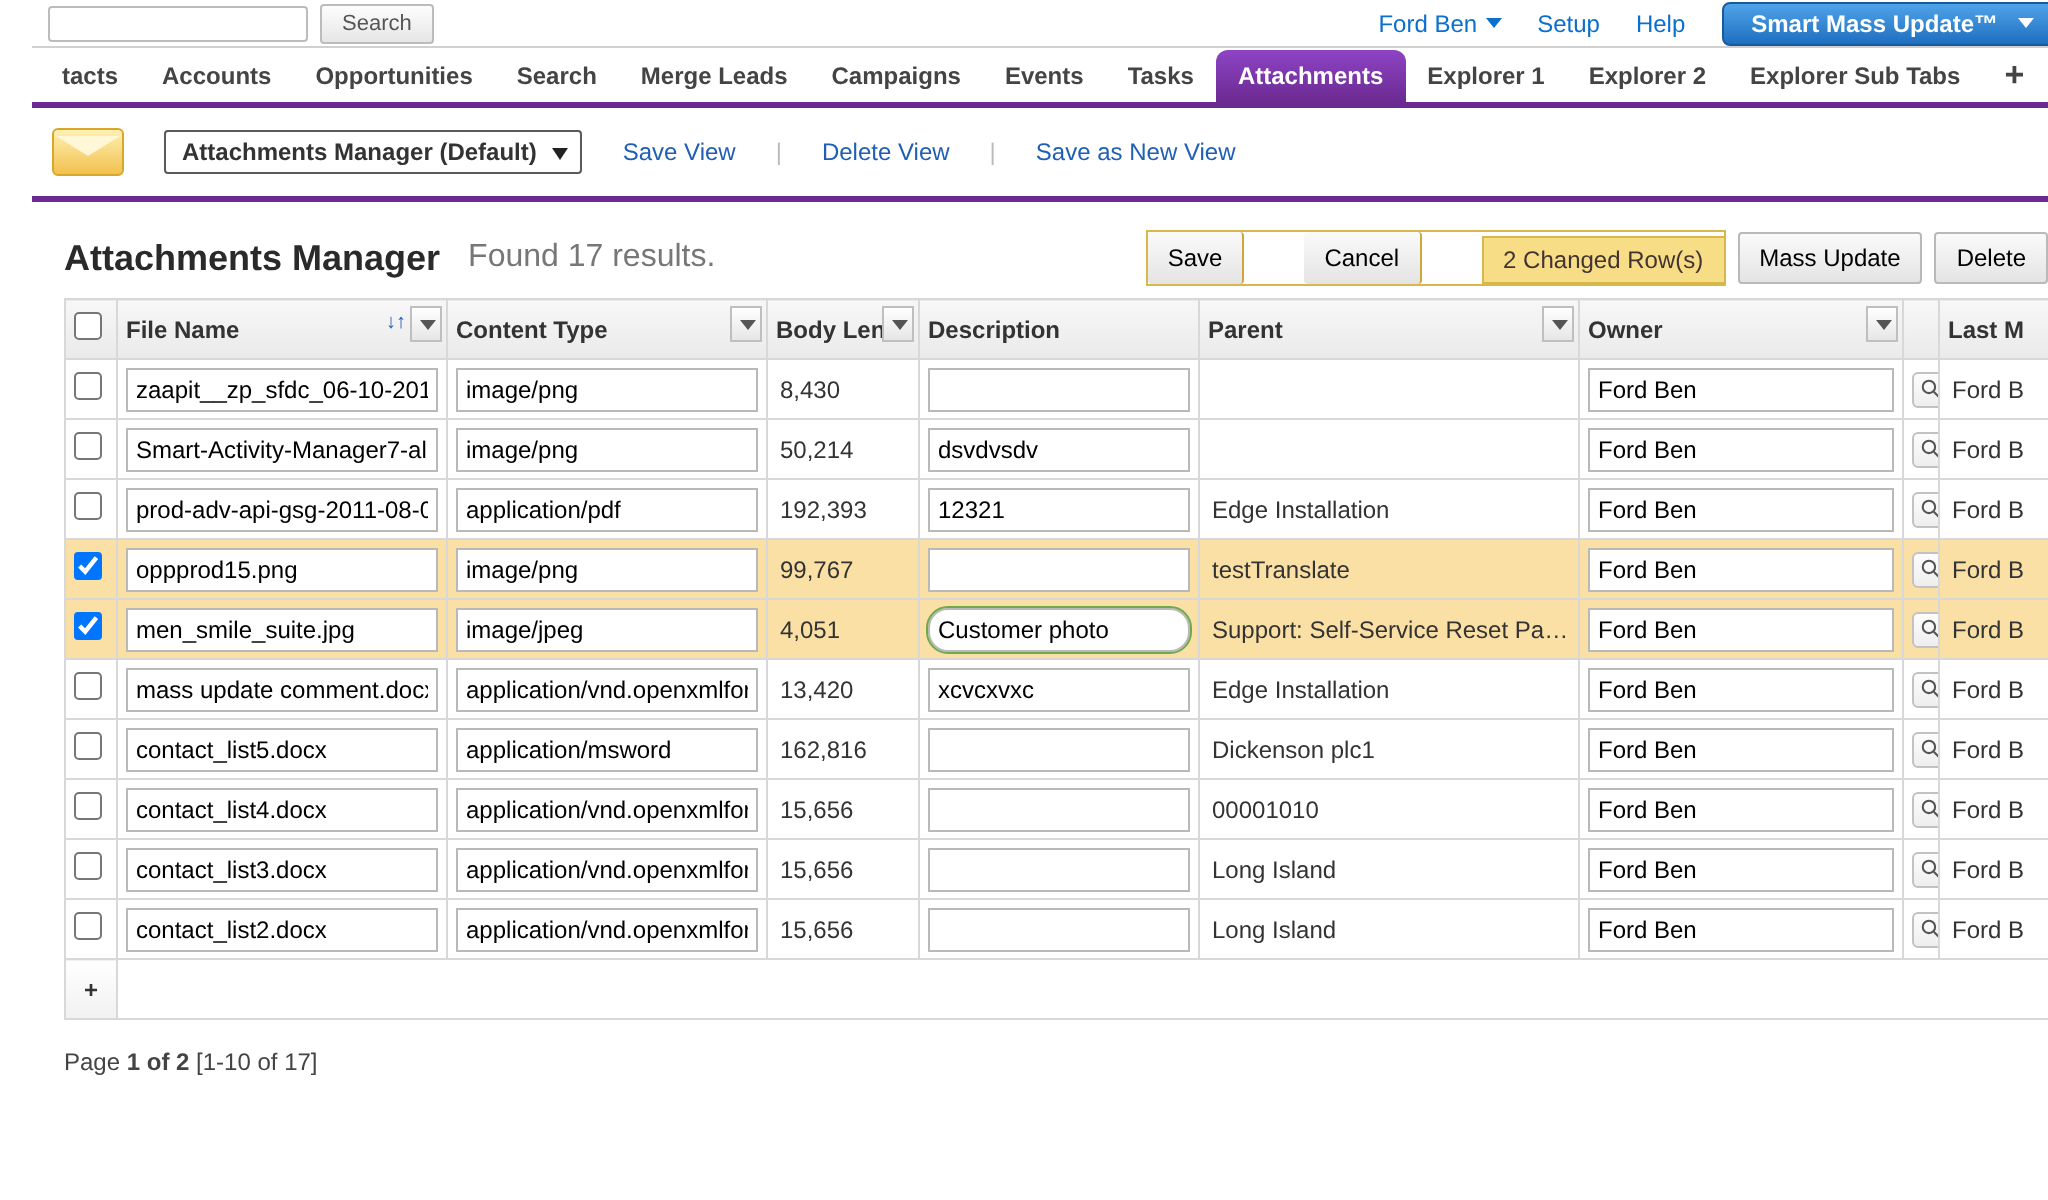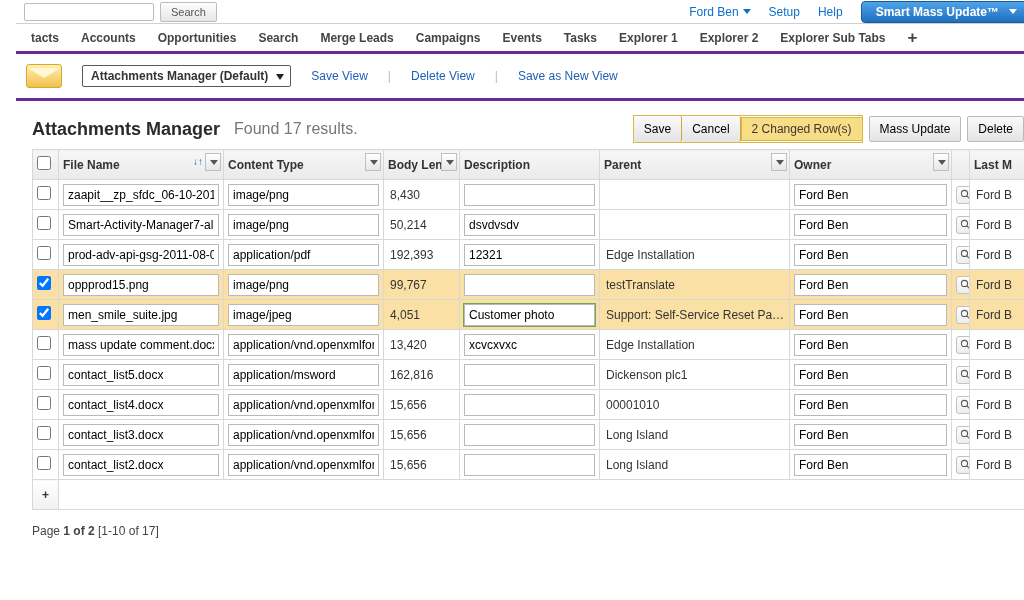--- a/index.html
+++ b/index.html
@@ -33,21 +33,21 @@
   .vsep { color: #bbb; }
 
   
   .titlewrap { padding: 14px 16px 6px 16px; display: flex; align-items: center; gap: 14px; }
   .title { font-size: 18px; font-weight: 700; color: #2a2a2a; }
   .subtle { color: #777; font-size: 16px; }
   .btnrow { display: flex; align-items: center; gap: 6px; }
   .btn { height: 26px; padding: 0 10px; border: 1px solid #b9b9b9; background: linear-gradient(#fafafa,#e4e4e4); border-radius: 2px; cursor: pointer; font-size: 12px; }
   .btn.sc-group { border-color: #d0a53a; }
   .changed-pill { background: #f6dd86; border: 1px solid #d8b84a; padding: 4px 10px; color: #433; }
-  .group { display: inline-flex; align-items: center; border: 1px solid #d8b84a; }
+  .group { display: inline-flex; align-items: flex-end; border: 1px solid #d8b84a; gap: 30px; }
   .group > button { border: 0; border-right: 1px solid #d8b84a; }
   .group > *:last-child { border-right: 0; }
 
   
   .tablewrap { padding: 0 16px 0 16px; }
   table { width: 100%; border-collapse: collapse; table-layout: fixed; }
   th, td { border: 1px solid #d8d8d8; padding: 3px 4px; height: 30px; font-size: 12px; white-space: nowrap; overflow: hidden; text-overflow: ellipsis; }
   th { background: linear-gradient(#f7f7f7,#eaeaea); text-align: left; font-weight: 600; color: #333; position: relative; }
   .hd-arrows { position: absolute; right: 20px; top: 6px; font-size: 10px; color: #1f5fb5; }
   .hd-drop { position: absolute; right: 2px; top: 3px; width: 16px; height: 18px; border: 1px solid #bfbfbf; background: linear-gradient(#fff,#e6e6e6); cursor: pointer; }
@@ -59,21 +59,21 @@
   col.de { width: 140px; }
   col.pa { width: 190px; }
   col.ow { width: 162px; }
   col.lu { width: 18px; }
   col.lm { width: 56px; }
   td.lm { overflow: visible; }
   .cell-input { width: 100%; height: 22px; border: 1px solid #b9b9b9; padding: 0 4px; font-size: 12px; background: #fff; }
   .static { padding-left: 2px; color: #333; }
   tr.sel td { background: #fbe0a6; }
   tr.sel .cell-input { background: #fff; }
-  .active-edit { outline: 1px solid #6ea94f; resize: both; }
+  .active-edit { outline: 1px solid #6ea94f; resize: both; border-radius: 10px; }
   .mag { width: 18px; height: 18px; border: 1px solid #c2c2c2; border-radius: 3px; background: linear-gradient(#fdfdfd,#eee); display: inline-flex; align-items: center; justify-content: center; cursor: pointer; }
   .mag svg { width: 11px; height: 11px; }
   .plusrow { background: linear-gradient(#fff,#f1f1f1); text-align: center; font-weight: 700; cursor: pointer; }
 
   
   .footer { padding: 14px 16px 30px 16px; display: flex; align-items: center; }
   .footer .left { color: #444; }
   .footer .center { flex: 1; display: flex; justify-content: center; align-items: center; gap: 6px; }
   .pg { height: 24px; padding: 0 10px; border: 1px solid #bcbcbc; background: linear-gradient(#fdfdfd,#e6e6e6); color: #444; border-radius: 2px; cursor: pointer; }
   .pg.disabled { color: #9c9c9c; cursor: default; }
@@ -110,20 +110,21 @@
 
   <div class="tabs" id="tabrow">
       <div class="tab">tacts</div>
       <div class="tab">Accounts</div>
       <div class="tab">Opportunities</div>
       <div class="tab">Search</div>
       <div class="tab">Merge Leads</div>
       <div class="tab">Campaigns</div>
       <div class="tab">Events</div>
       <div class="tab">Tasks</div>
+      <div class="tab active">Attachments</div>
       <div class="tab">Explorer 1</div>
       <div class="tab">Explorer 2</div>
       <div class="tab">Explorer Sub Tabs</div>
       <div class="tab plus">+</div>
     </div>
 
   <div class="viewrow">
     <span class="env-icon"></span>
     <span class="select-like">
       <span>Attachments Manager (Default)</span>

